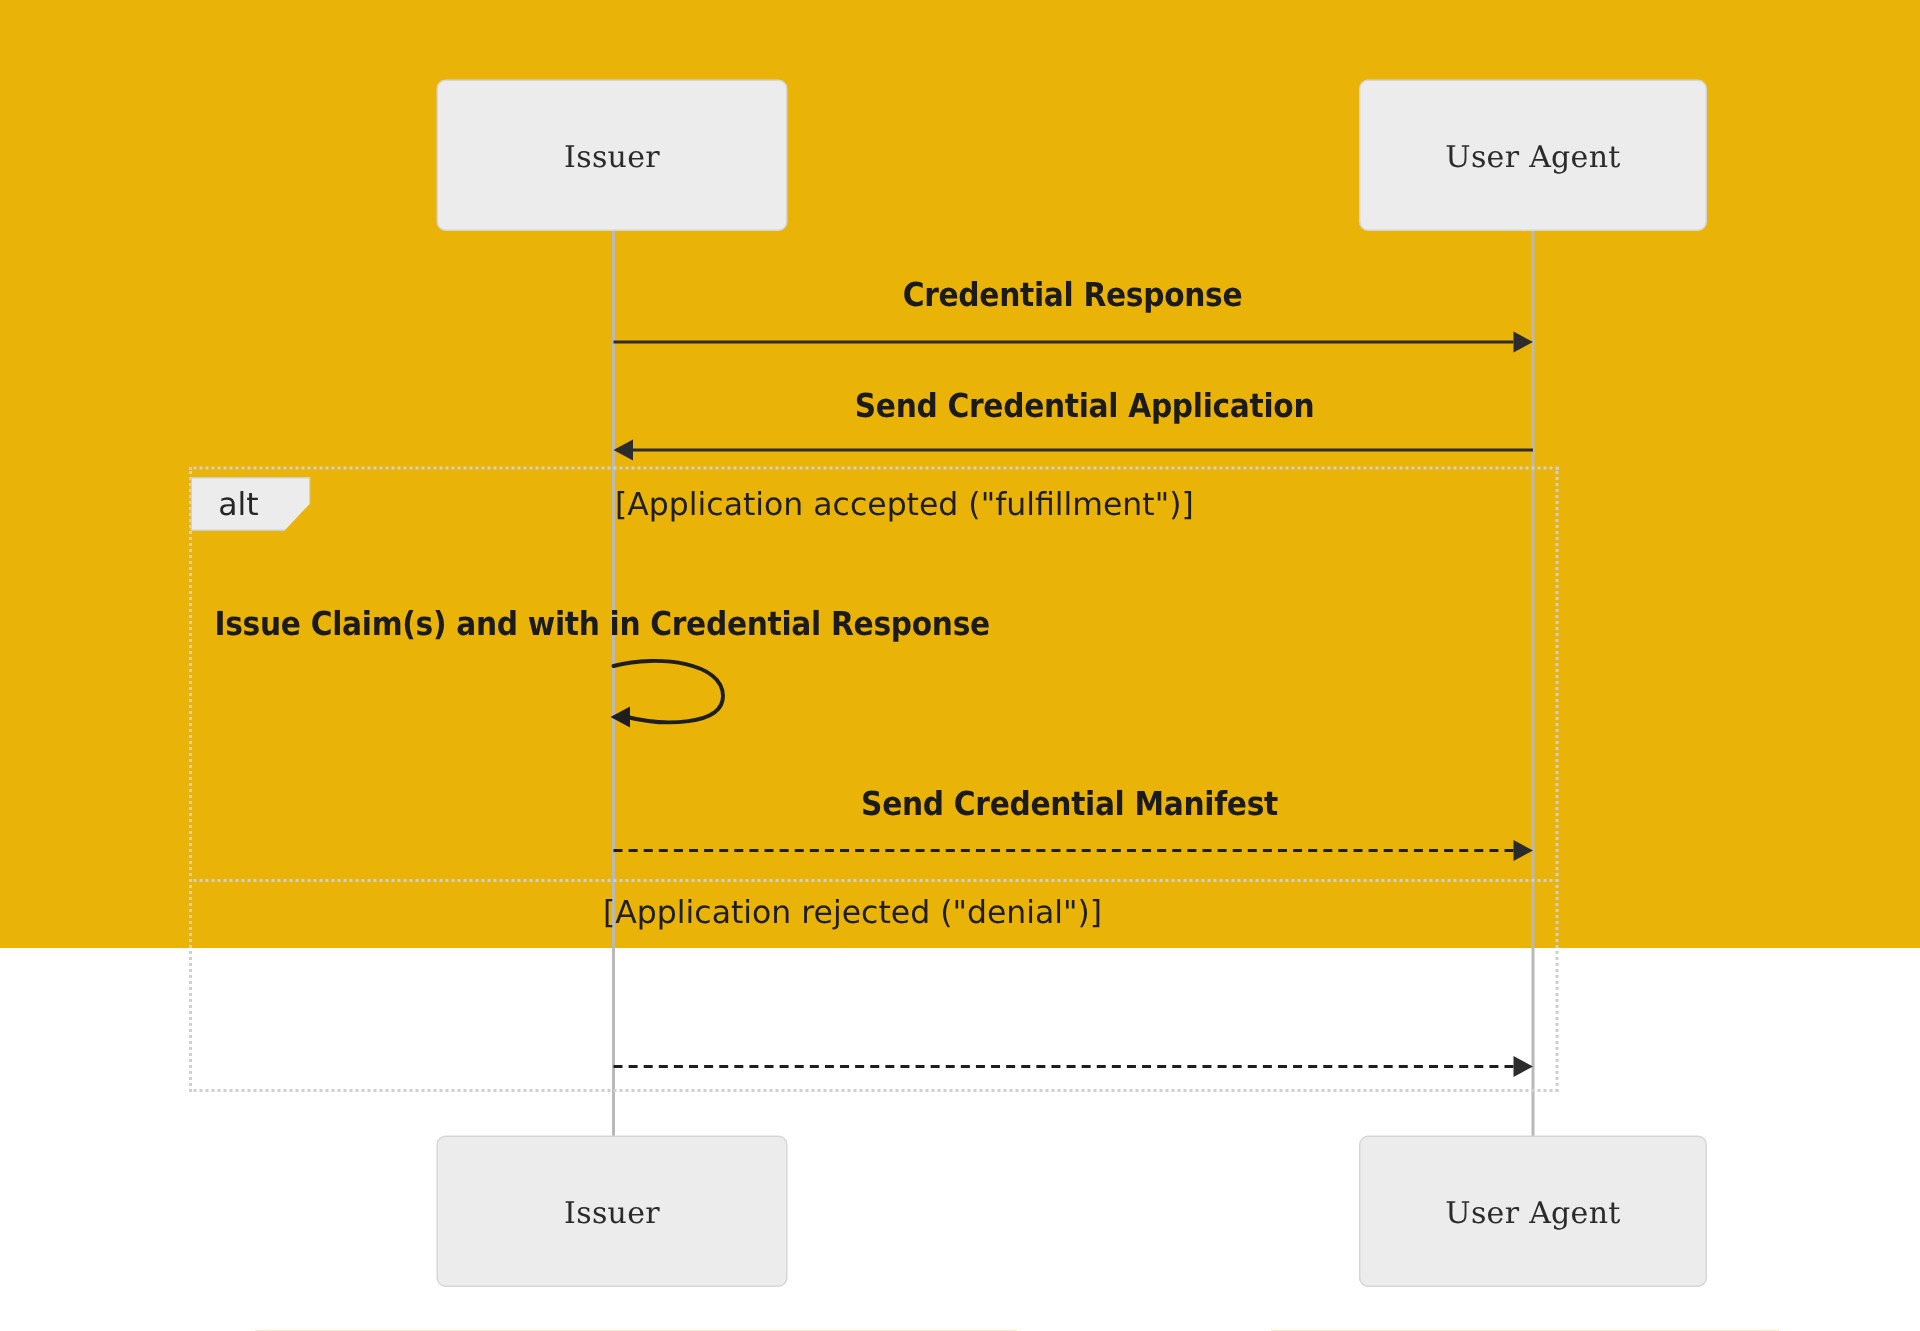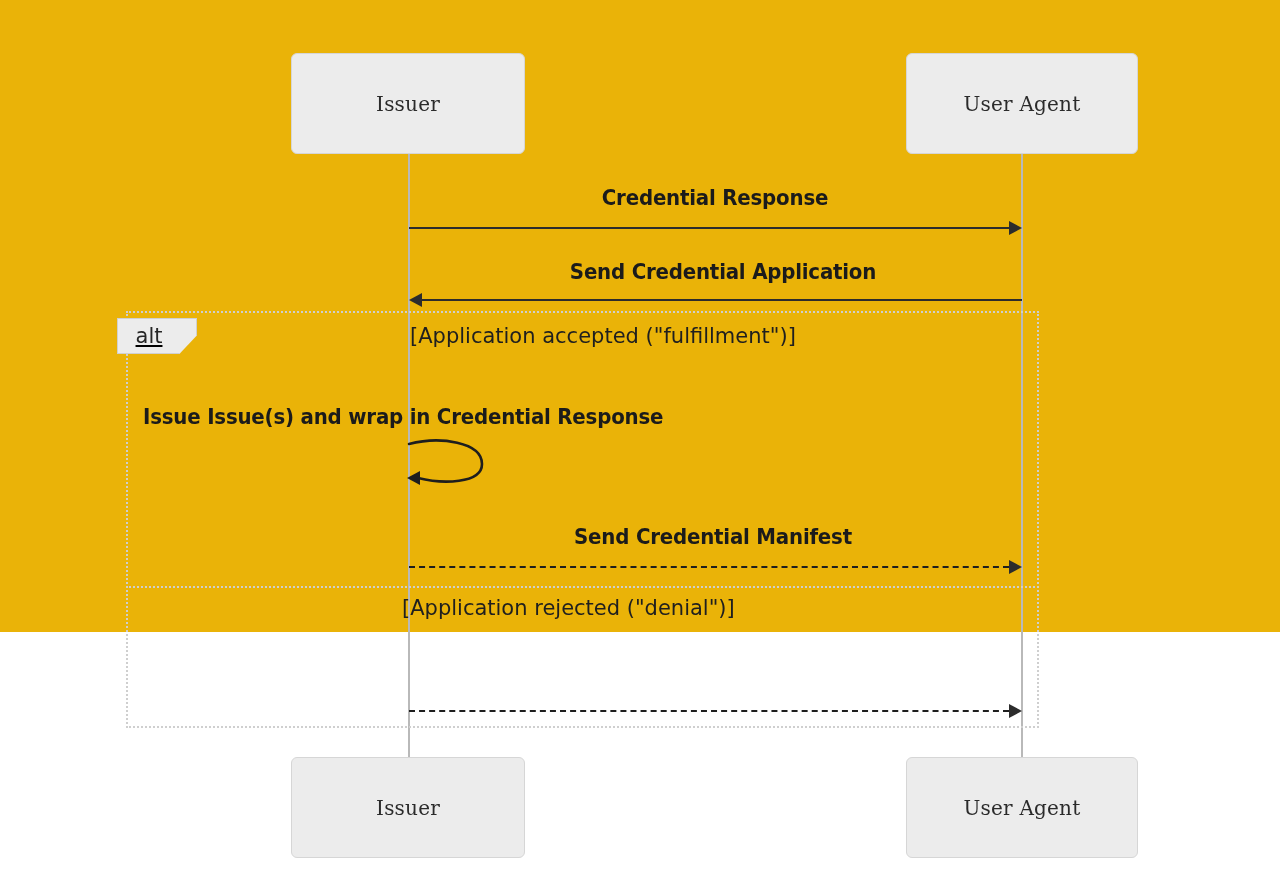--- a/index.html
+++ b/index.html
@@ -135,37 +135,37 @@
     <span class="actor-label">User Agent</span>
   </div>
 
   <div class="lifeline" style="left:408px; top:154px; height:604px;"></div>
   <div class="lifeline" style="left:1021px; top:154px; height:604px;"></div>
 
   <div class="alt-frame" style="left:126px; top:311px; width:913px; height:417px;"></div>
 
   <div class="alt-divider" style="left:126px; top:586px; width:913px;"></div>
 
-  <div class="alt-tab" style="left:117px; top:318px; width:80px; height:36px;text-decoration:underline;">
+  <div class="alt-tab" style="left:127px; top:318px; width:80px; height:36px;">
     <span class="alt-tab-label">alt</span>
   </div>
 
   <div class="alt-condition" style="left:410px; top:324px;">[Application accepted ("fulfillment")]</div>
 
   <div class="alt-condition" style="left:402px; top:596px;">[Application rejected ("denial")]</div>
 
   <div class="msg-label centered" style="left:715px; top:185px;">Credential Response</div>
   <div class="msg-line" style="left:409px; top:227px; width:600px;"></div>
   <div class="arrow-head right" style="left:1009px; top:221px;"></div>
 
   <div class="msg-label centered" style="left:723px; top:259px;">Send Credential Application</div>
   <div class="msg-line" style="left:422px; top:299px; width:600px;"></div>
   <div class="arrow-head left" style="left:409px; top:293px;"></div>
 
-  <div class="msg-label" style="left:143px; top:404px;">Issue Issue(s) and wrap in Credential Response</div>
+  <div class="msg-label" style="left:143px; top:404px;">Issue Claim(s) and with in Credential Response</div>
 
   <svg class="self-loop" width="110" height="70" viewBox="0 0 110 70" style="left:400px; top:432px;">
     <path d="M 9 12 C 40 4, 82 10, 82 32 C 82 52, 42 52, 18 46" fill="none" stroke="#1e1e1e" stroke-width="2.6" stroke-linecap="round"></path>
     <polygon points="20,39 20,53 7,46" fill="#1e1e1e"></polygon>
   </svg>
 
   <div class="msg-label centered" style="left:713px; top:524px;">Send Credential Manifest</div>
   <div class="msg-line dashed" style="left:409px; top:566px; width:600px;"></div>
   <div class="arrow-head right" style="left:1009px; top:560px;"></div>
 

